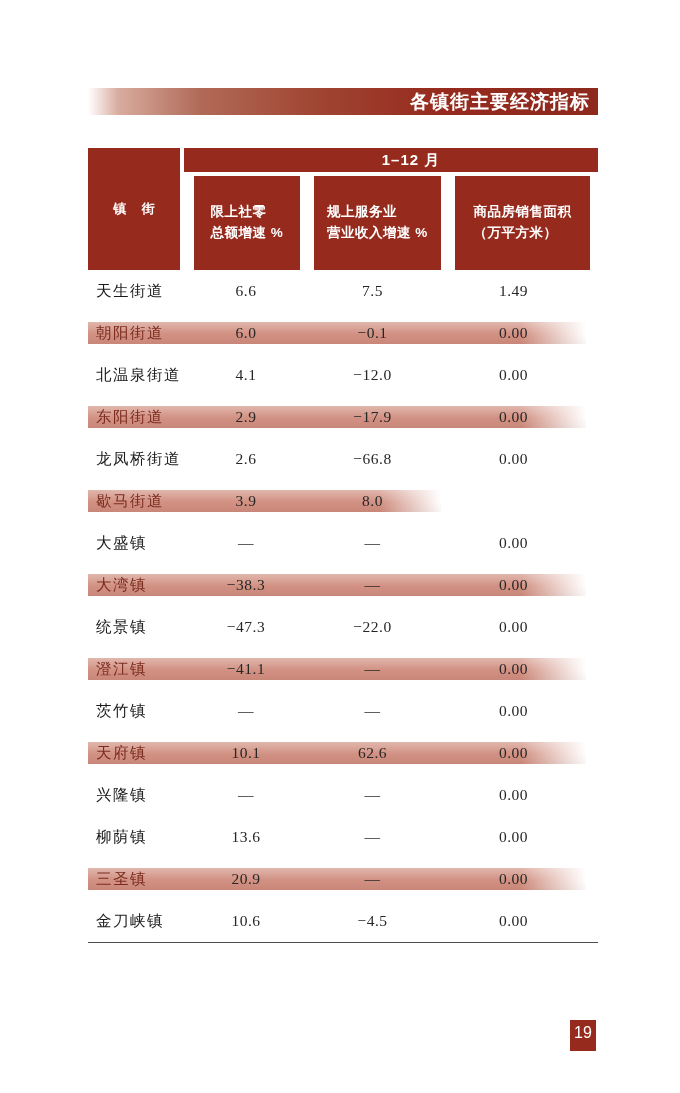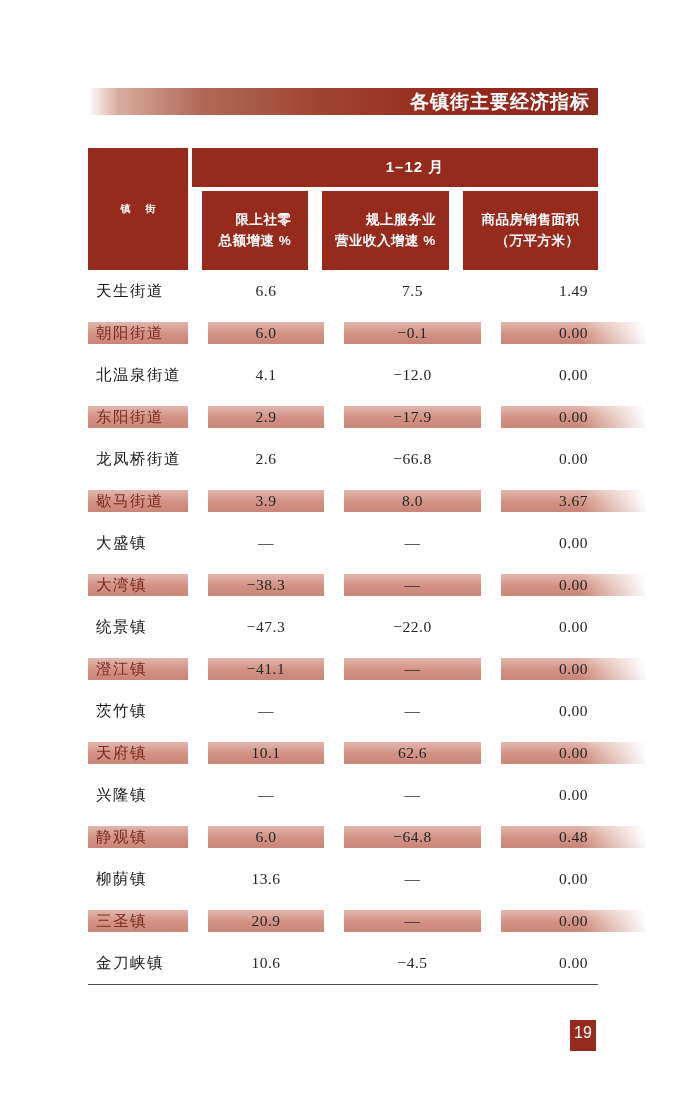--- a/index.html
+++ b/index.html
@@ -42,64 +42,64 @@
   }
   .thead {
     display: flex;
     column-gap: 4px;
     height: 122px;
     font-family: "Liberation Sans", "DejaVu Sans", sans-serif;
     color: #ffffff;
     font-weight: bold;
   }
   .corner-cell {
-    width: 100px;
+    width: 92px;
     background: var(--header-red);
     display: flex;
     align-items: center;
     justify-content: center;
-    font-size: 10px;
+    font-size: 13px;
     letter-spacing: 6px;
     text-indent: 6px;
   }
   .head-right { flex: 1; display: flex; flex-direction: column; row-gap: 4px; }
   .span-cell {
-    height: 39px;
+    height: 24px;
     background: var(--header-red);
     display: flex;
     align-items: center;
     justify-content: center;
     font-size: 15px;
     letter-spacing: 1px;
     padding-left: 40px;
   }
   .sub-row {
     flex: 1;
     display: grid;
     grid-template-columns: 116px 137px 145px;
     column-gap: 4px;
   }
   .sub-cell {
     background: var(--header-red);
     display: flex;
     align-items: center;
     justify-content: center;
-    text-align: right;
+    text-align: left;
     font-size: 13.5px;
     line-height: 1.55;
     white-space: pre-line;
     letter-spacing: 0.5px;
     margin-left: 10px;
   }
 
   .tbody { border-bottom: 1px solid var(--border-gray); }
   .trow {
     display: grid;
     grid-template-columns: 100px 116px 137px 145px;
-    column-gap: 20px;
+    column-gap: 0;
     height: 42px;
     align-items: center;
   }
   .cell {
     font-size: 15.5px;
     color: var(--text-dark);
     text-align: center;
     letter-spacing: 0.5px;
   }
   .cell.name {
@@ -193,21 +193,20 @@
     <div class="cell name">龙凤桥街道</div>
     <div class="cell">2.6</div>
     <div class="cell">−66.8</div>
     <div class="cell">0.00</div>
   </div>
 
   <div class="trow hl">
     <div class="cell name">歇马街道</div>
     <div class="cell">3.9</div>
     <div class="cell">8.0</div>
-    <div class="cell">3.67</div>
   </div>
 
   <div class="trow">
     <div class="cell name">大盛镇</div>
     <div class="cell">—</div>
     <div class="cell">—</div>
     <div class="cell">0.00</div>
   </div>
 
   <div class="trow hl">
@@ -245,26 +244,20 @@
     <div class="cell">0.00</div>
   </div>
 
   <div class="trow">
     <div class="cell name">兴隆镇</div>
     <div class="cell">—</div>
     <div class="cell">—</div>
     <div class="cell">0.00</div>
   </div>
 
-  <div class="trow hl">
-    <div class="cell name">静观镇</div>
-    <div class="cell">6.0</div>
-    <div class="cell">−64.8</div>
-    <div class="cell">0.48</div>
-  </div>
 
   <div class="trow">
     <div class="cell name">柳荫镇</div>
     <div class="cell">13.6</div>
     <div class="cell">—</div>
     <div class="cell">0.00</div>
   </div>
 
   <div class="trow hl">
     <div class="cell name">三圣镇</div>

